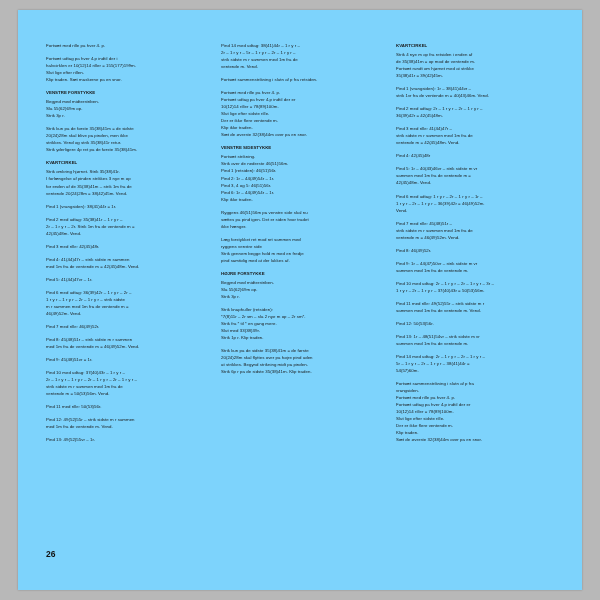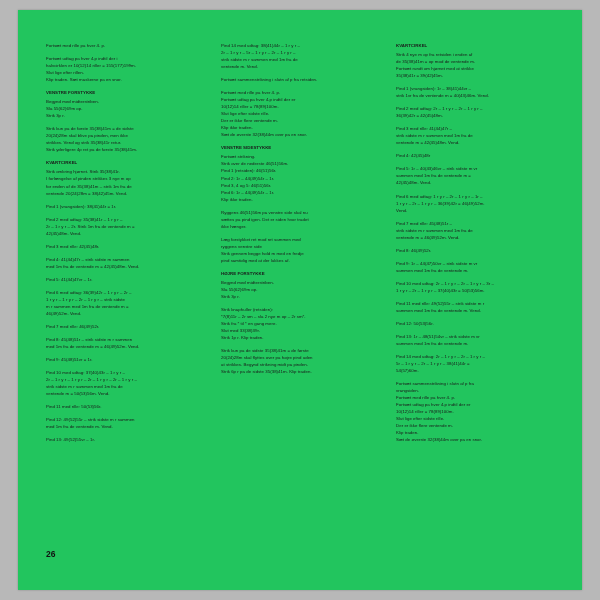--- a/index.html
+++ b/index.html
@@ -11,21 +11,21 @@
     width: 600px;
     height: 600px;
     font-family: "Liberation Sans", sans-serif;
   }
   .page {
     position: absolute;
     left: 18px;
     top: 10px;
     width: 564px;
     height: 580px;
-    background: #22c55e;
+    background: #7dd3fc;
     box-shadow: 0 0 2px rgba(0,0,0,0.25);
     overflow: hidden;
   }
   .columns {
     position: absolute;
     left: 28px;
     top: 32px;
     width: 508px;
     display: flex;
     gap: 18px;

